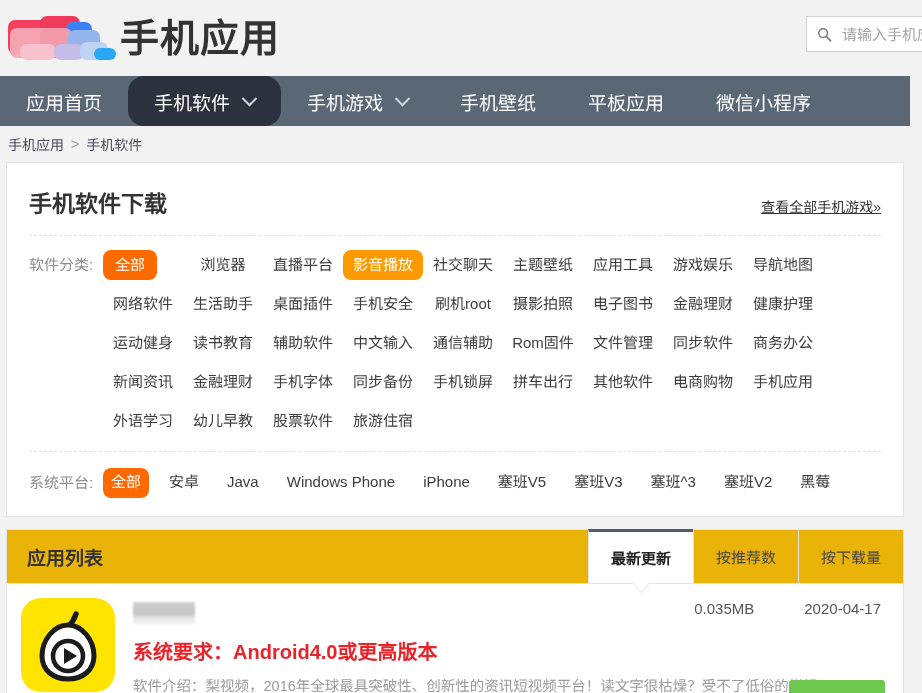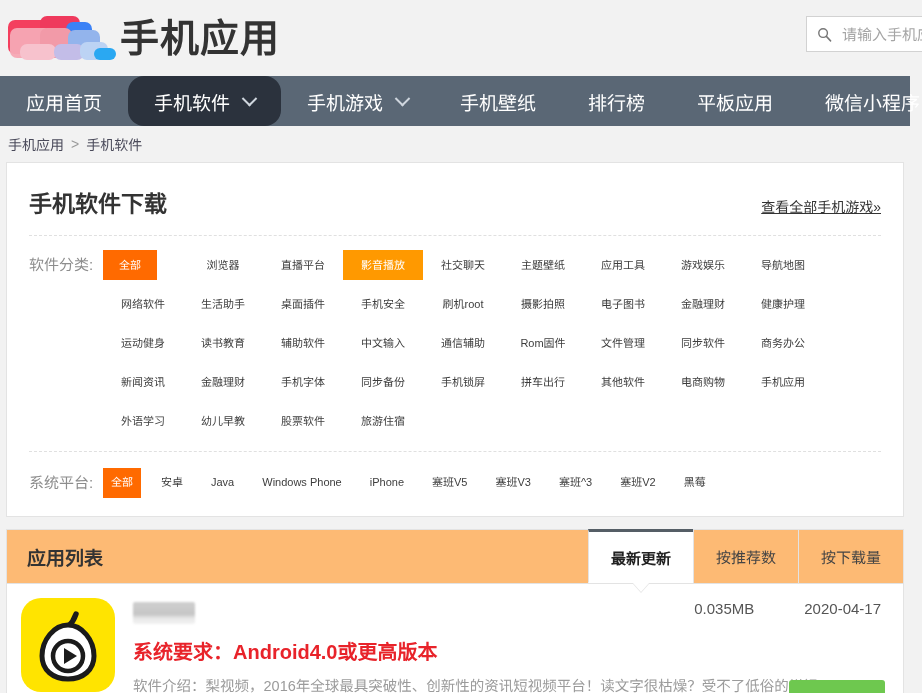--- a/index.html
+++ b/index.html
@@ -134,40 +134,41 @@
   .filter-label {
     flex: 0 0 auto;
     width: 74px;
     font-size: 15px;
     color: #8d8d8d;
     line-height: 30px;
     white-space: nowrap;
   }
   .filter-tags { display:flex; flex-wrap: wrap; }
   .tag {
-    font-size: 11px;
+    font-size: 15px;
     color: #3d3d3d;
     line-height: 22px;
     padding: 4px 9px;
     margin: 0 11px 9px 0;
     cursor: pointer;
     white-space: nowrap;
+    border-radius: 8px;
   }
   .tag.sel { background: #ff6a00; color:#fff; }
   .tag.hl  { background: #ff9900; color:#fff; }
   .filter-row.cats .filter-tags { width: 810px; }
   .filter-row.cats .tag { width: 80px; text-align: center; margin: 0 0 9px 0; padding: 4px 0; }
   .filter-row.cats .tag.w-first { width: 54px; margin-right: 26px; }
   .filter-row.platform .tag { margin: 0 12px 0 0; padding: 3px 8px; }
 
   
   .panel-list { margin-top: 12px; }
   .list-head {
     height: 54px;
-    background: #fdba74;
+    background: #eab308;
     border-bottom: 1px solid #e3e3e3;
     display: flex; align-items: stretch; justify-content: space-between;
     position: relative;
   }
   .list-title {
     font-size: 19px; color:#333; font-weight: 700;
     display:flex; align-items:center; padding-left: 20px;
   }
   .list-tabs { display:flex; align-items:stretch; }
   .list-tab {
@@ -296,23 +297,20 @@
       <div class="nav-item active">
         <span>手机软件</span>
         <span class="caret"></span>
       </div>
       <div class="nav-item">
         <span>手机游戏</span>
         <span class="caret"></span>
       </div>
       <div class="nav-item">
         <span>手机壁纸</span>
-      </div>
-      <div class="nav-item">
-        <span>排行榜</span>
       </div>
       <div class="nav-item">
         <span>平板应用</span>
       </div>
       <div class="nav-item">
         <span>微信小程序</span>
       </div>
     </div>
 
   <div class="breadcrumb" id="breadcrumb">

